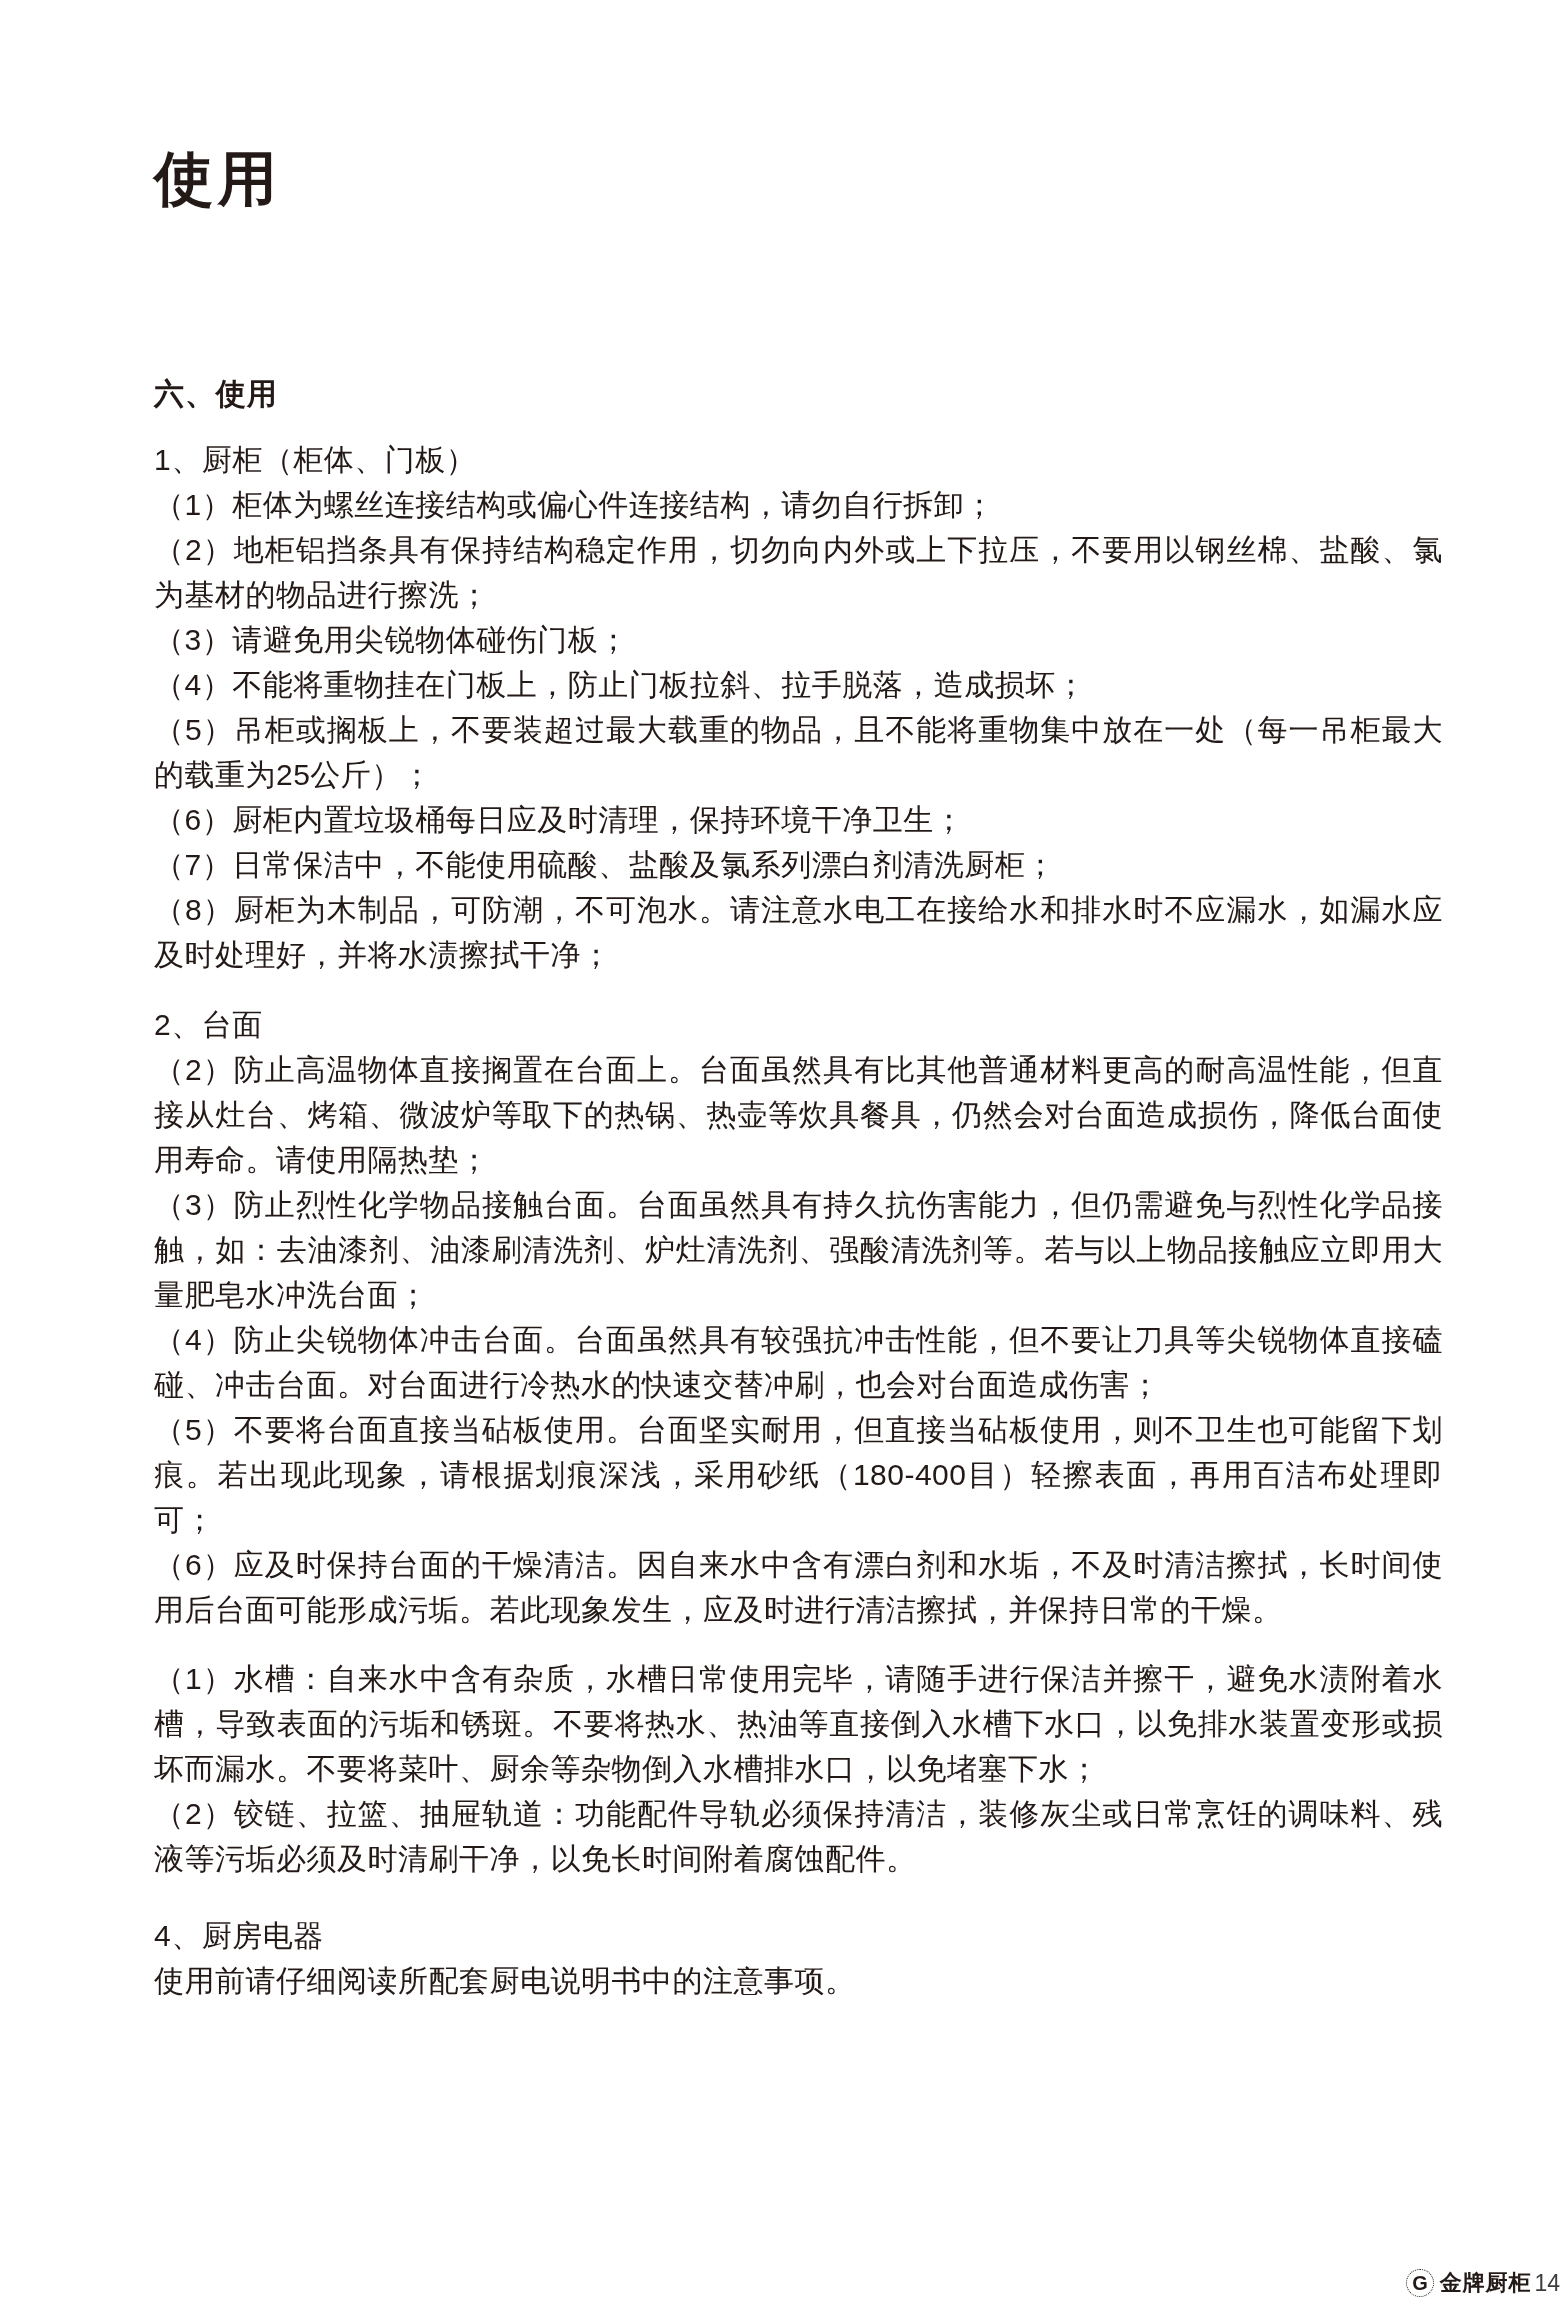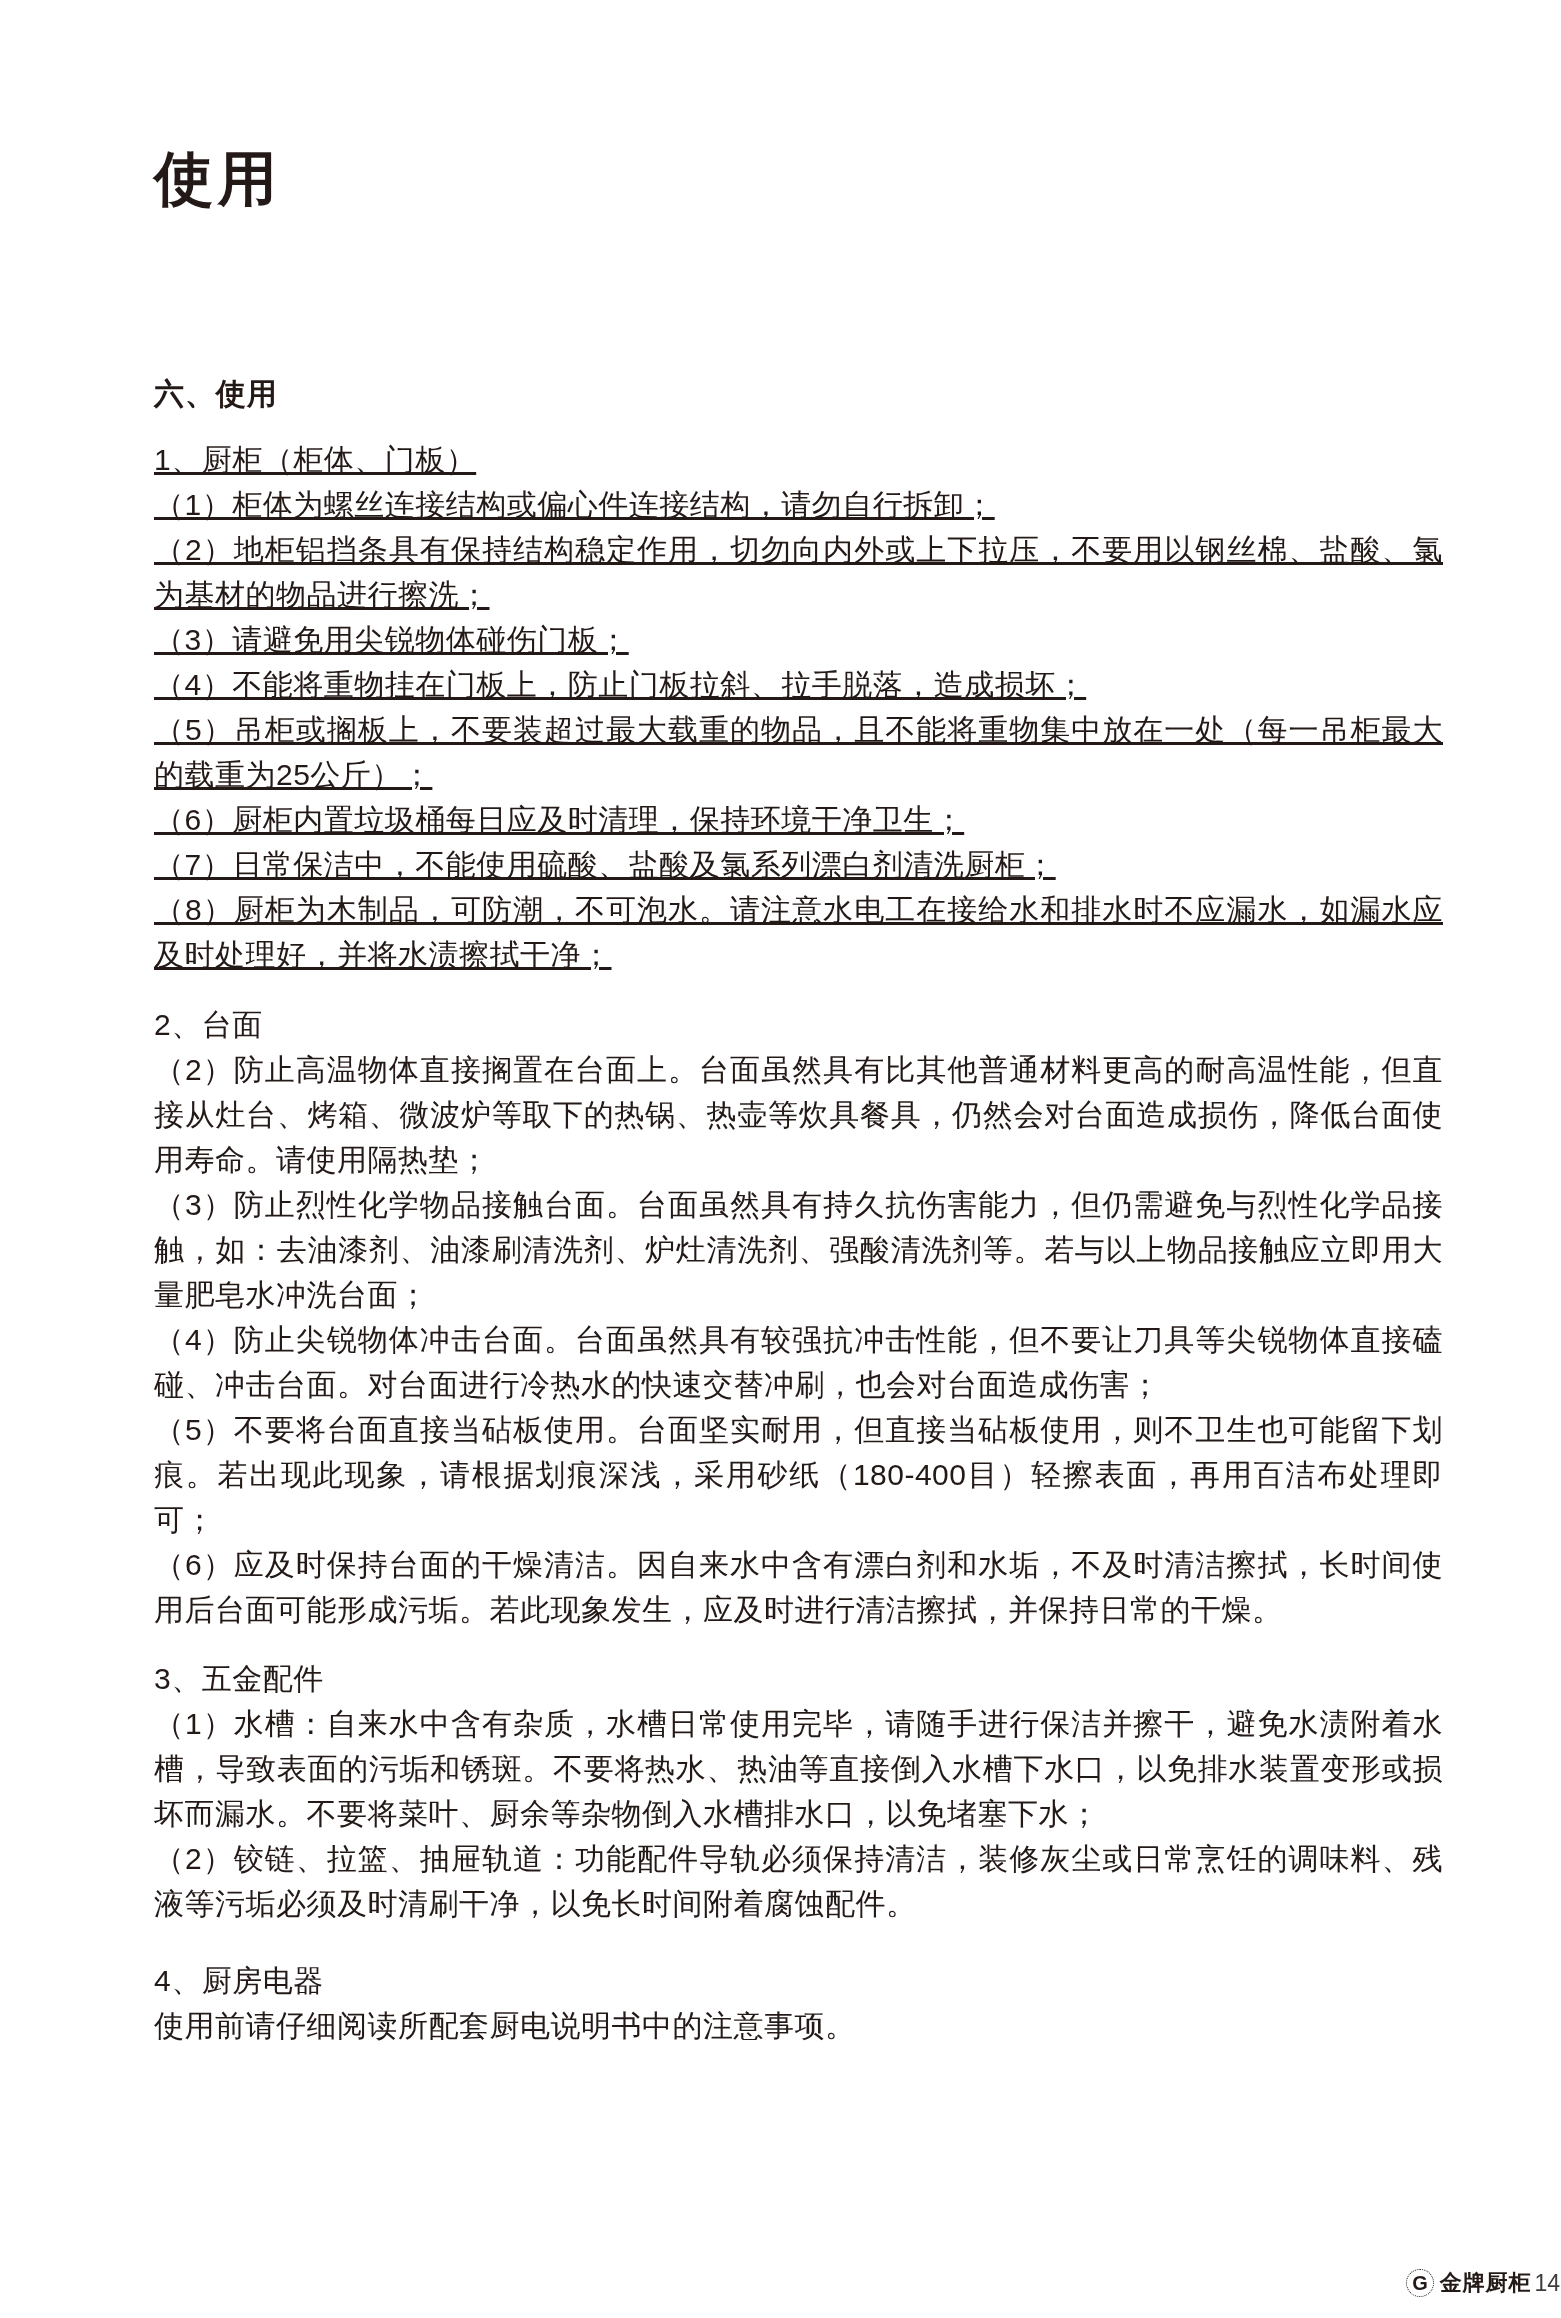--- a/index.html
+++ b/index.html
@@ -28,21 +28,21 @@
     letter-spacing: 4.7px;
   }
   .section-heading {
     margin: 162px 0 0 0;
     font-size: 30px;
     line-height: 45px;
     font-weight: bold;
     letter-spacing: 0.9px;
   }
   .group { margin: 24.6px 0 0 0; }
-  .group-first { margin-top: 21px; text-decoration: underline; }
+  .group-first { margin-top: 21px; }
   .group-last { margin-top: 32px; }
   .group p {
     margin: 0;
     font-size: 30px;
     line-height: 45px;
     text-align: justify;
     letter-spacing: 0.5px;
   }
   .group p.group-heading { text-align: left; }
   .footer {
@@ -105,21 +105,20 @@
     <div class="group">
       <p class="group-heading">2、台面</p>
       <p>（2）防止高温物体直接搁置在台面上。台面虽然具有比其他普通材料更高的耐高温性能，但直接从灶台、烤箱、微波炉等取下的热锅、热壶等炊具餐具，仍然会对台面造成损伤，降低台面使用寿命。请使用隔热垫；</p>
       <p>（3）防止烈性化学物品接触台面。台面虽然具有持久抗伤害能力，但仍需避免与烈性化学品接触，如：去油漆剂、油漆刷清洗剂、炉灶清洗剂、强酸清洗剂等。若与以上物品接触应立即用大量肥皂水冲洗台面；</p>
       <p>（4）防止尖锐物体冲击台面。台面虽然具有较强抗冲击性能，但不要让刀具等尖锐物体直接磕碰、冲击台面。对台面进行冷热水的快速交替冲刷，也会对台面造成伤害；</p>
       <p>（5）不要将台面直接当砧板使用。台面坚实耐用，但直接当砧板使用，则不卫生也可能留下划痕。若出现此现象，请根据划痕深浅，采用砂纸（180-400目）轻擦表面，再用百洁布处理即可；</p>
       <p>（6）应及时保持台面的干燥清洁。因自来水中含有漂白剂和水垢，不及时清洁擦拭，长时间使用后台面可能形成污垢。若此现象发生，应及时进行清洁擦拭，并保持日常的干燥。</p>
     </div>
 
     <div class="group">
-      <p class="group-heading">3、五金配件</p>
       <p>（1）水槽：自来水中含有杂质，水槽日常使用完毕，请随手进行保洁并擦干，避免水渍附着水槽，导致表面的污垢和锈斑。不要将热水、热油等直接倒入水槽下水口，以免排水装置变形或损坏而漏水。不要将菜叶、厨余等杂物倒入水槽排水口，以免堵塞下水；</p>
       <p>（2）铰链、拉篮、抽屉轨道：功能配件导轨必须保持清洁，装修灰尘或日常烹饪的调味料、残液等污垢必须及时清刷干净，以免长时间附着腐蚀配件。</p>
     </div>
 
     <div class="group group-last">
       <p class="group-heading">4、厨房电器</p>
       <p>使用前请仔细阅读所配套厨电说明书中的注意事项。</p>
     </div>
 
   </div>

